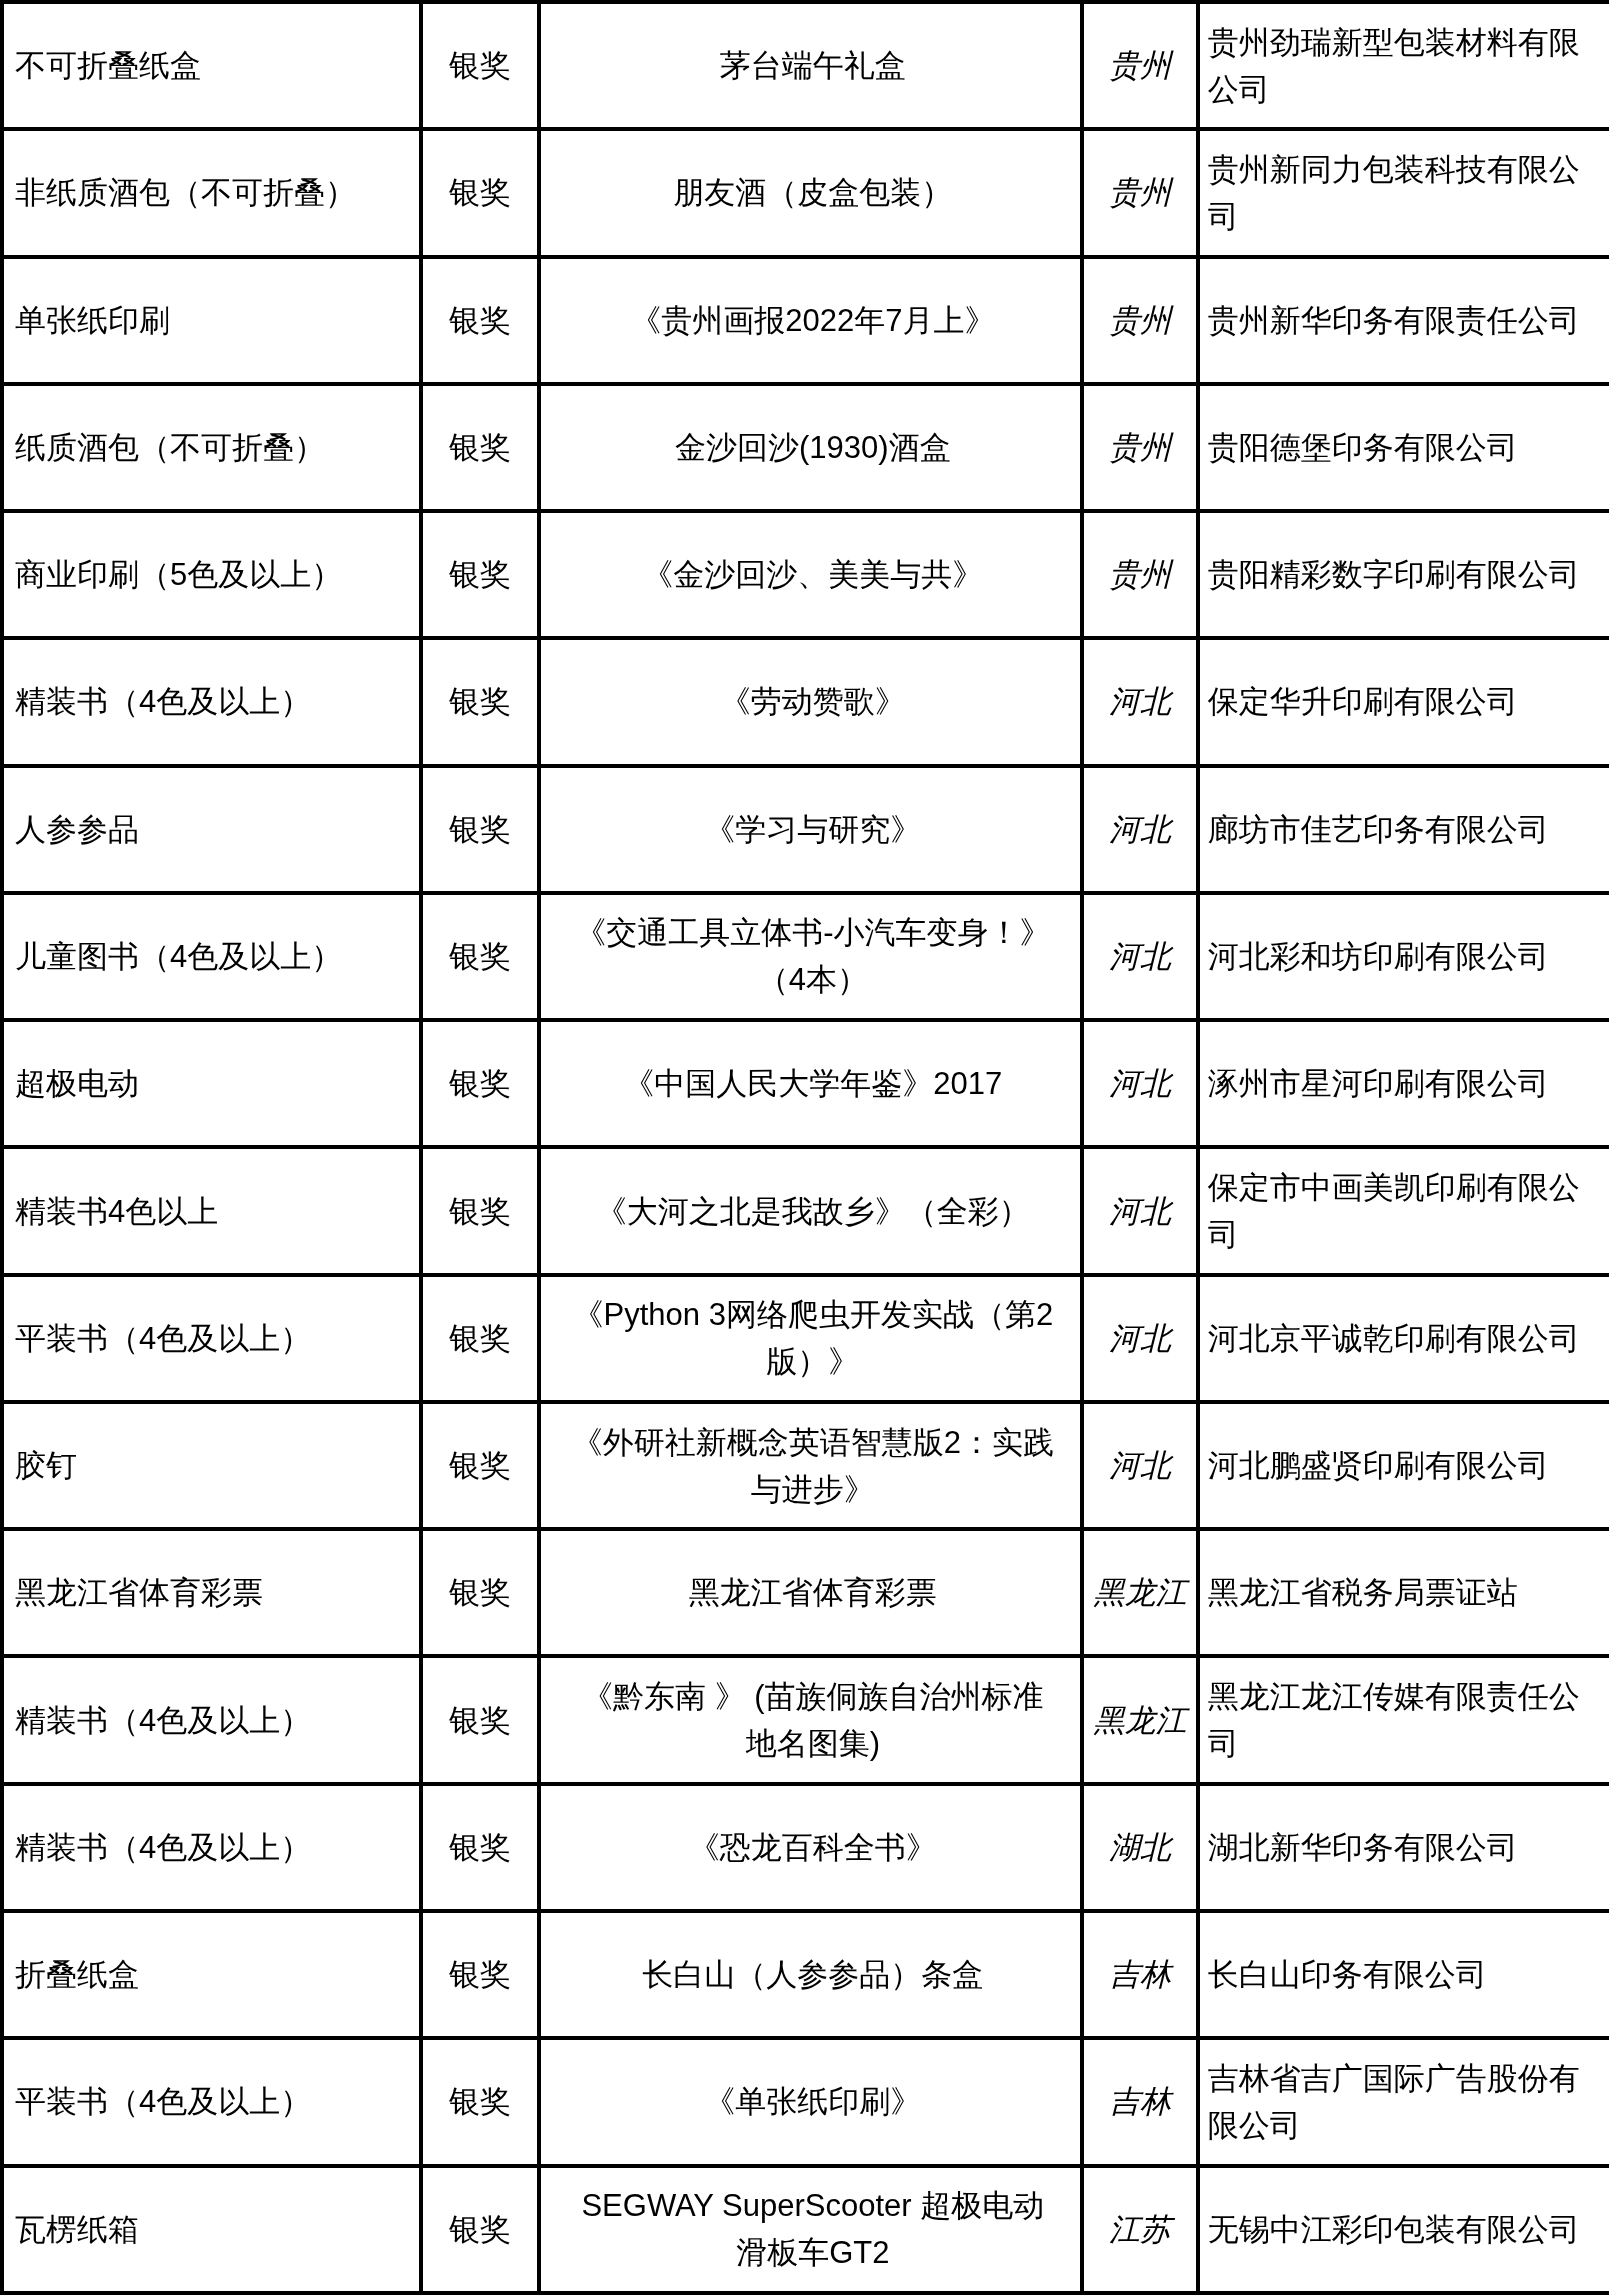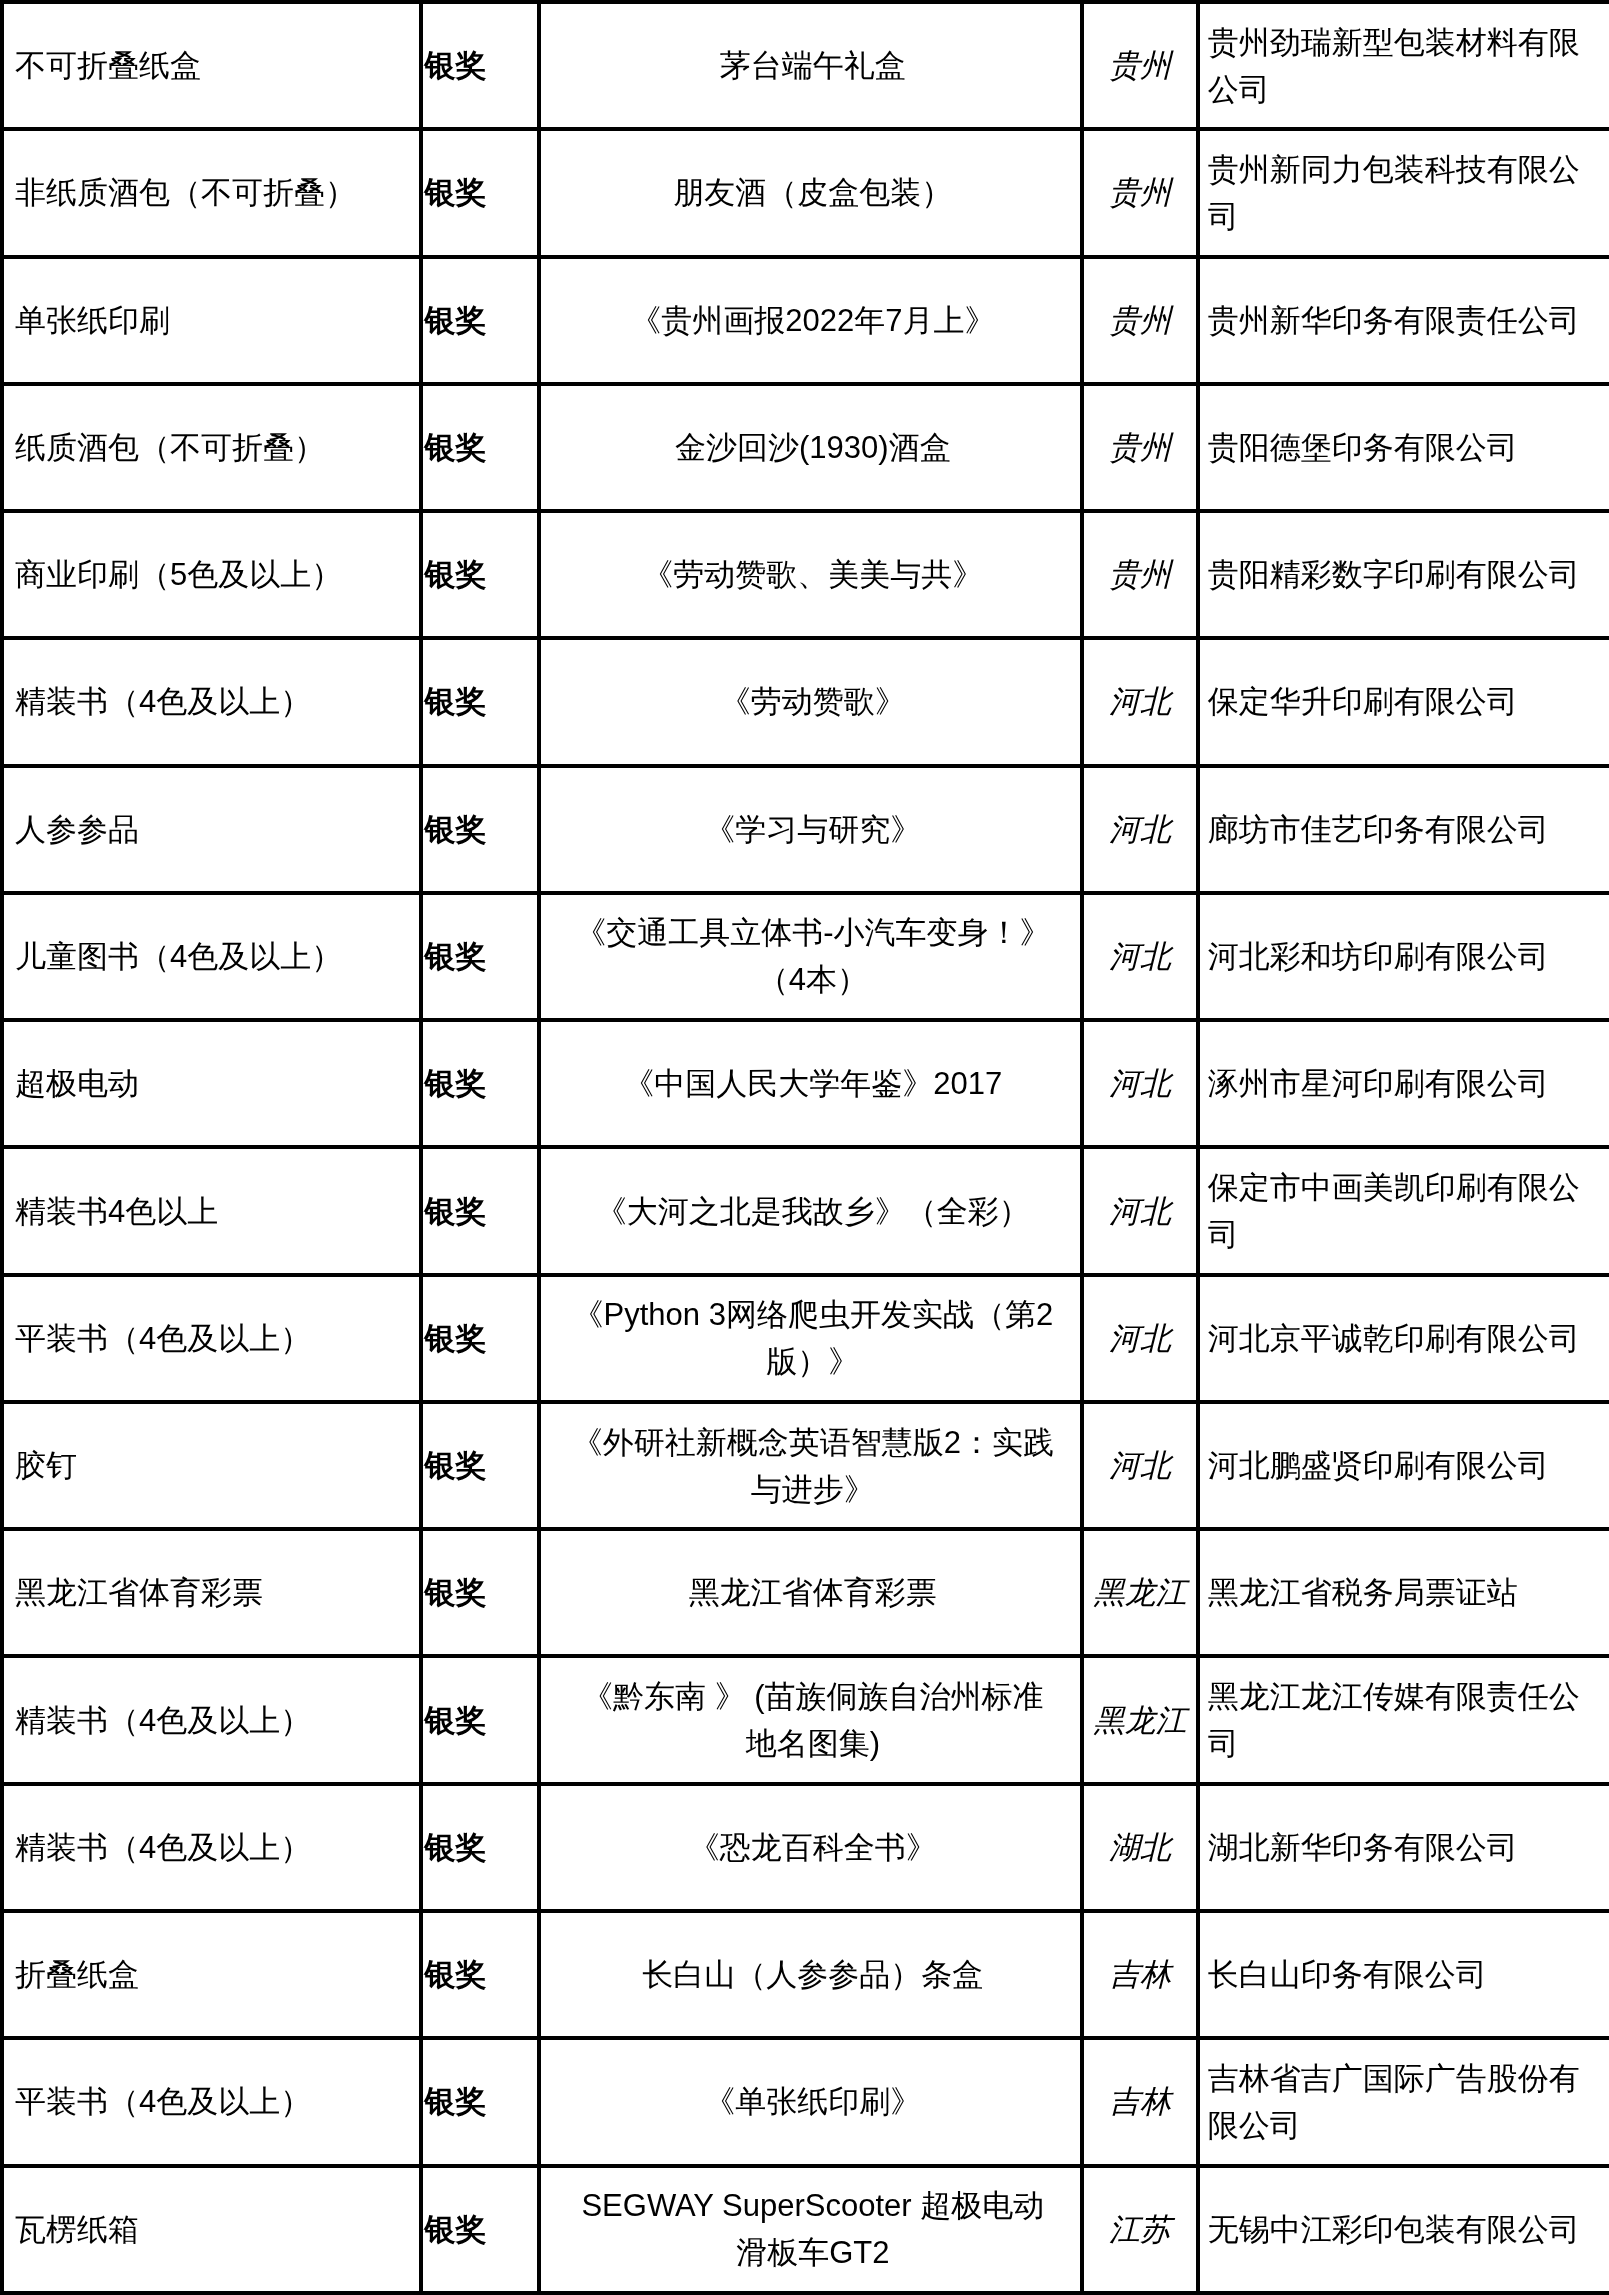--- a/index.html
+++ b/index.html
@@ -28,23 +28,22 @@
     vertical-align: middle;
     line-height: 47px;
     overflow: hidden;
     word-break: break-all;
   }
   td.cell-category {
     text-align: left;
     padding: 4.7px 7.8px 4.7px 11px;
   }
   td.cell-award {
-    text-align: left;
+    text-align: center;
     padding: 4.7px 1.6px;
-    font-weight: bold;
   }
   td.cell-product {
     text-align: center;
     padding: 4.7px 7.8px 4.7px 12.5px;
     white-space: pre-line;
   }
   td.cell-province {
     text-align: center;
     padding: 4.7px 1.6px;
     font-style: italic;
@@ -97,21 +96,21 @@
         <tr class="award-row">
           <td class="cell-category">纸质酒包（不可折叠）</td>
           <td class="cell-award">银奖</td>
           <td class="cell-product">金沙回沙(1930)酒盒</td>
           <td class="cell-province">贵州</td>
           <td class="cell-company">贵阳德堡印务有限公司</td>
         </tr>
         <tr class="award-row">
           <td class="cell-category">商业印刷（5色及以上）</td>
           <td class="cell-award">银奖</td>
-          <td class="cell-product">《劳动赞歌、美美与共》</td>
+          <td class="cell-product">《金沙回沙、美美与共》</td>
           <td class="cell-province">贵州</td>
           <td class="cell-company">贵阳精彩数字印刷有限公司</td>
         </tr>
         <tr class="award-row">
           <td class="cell-category">精装书（4色及以上）</td>
           <td class="cell-award">银奖</td>
           <td class="cell-product">《劳动赞歌》</td>
           <td class="cell-province">河北</td>
           <td class="cell-company">保定华升印刷有限公司</td>
         </tr>

